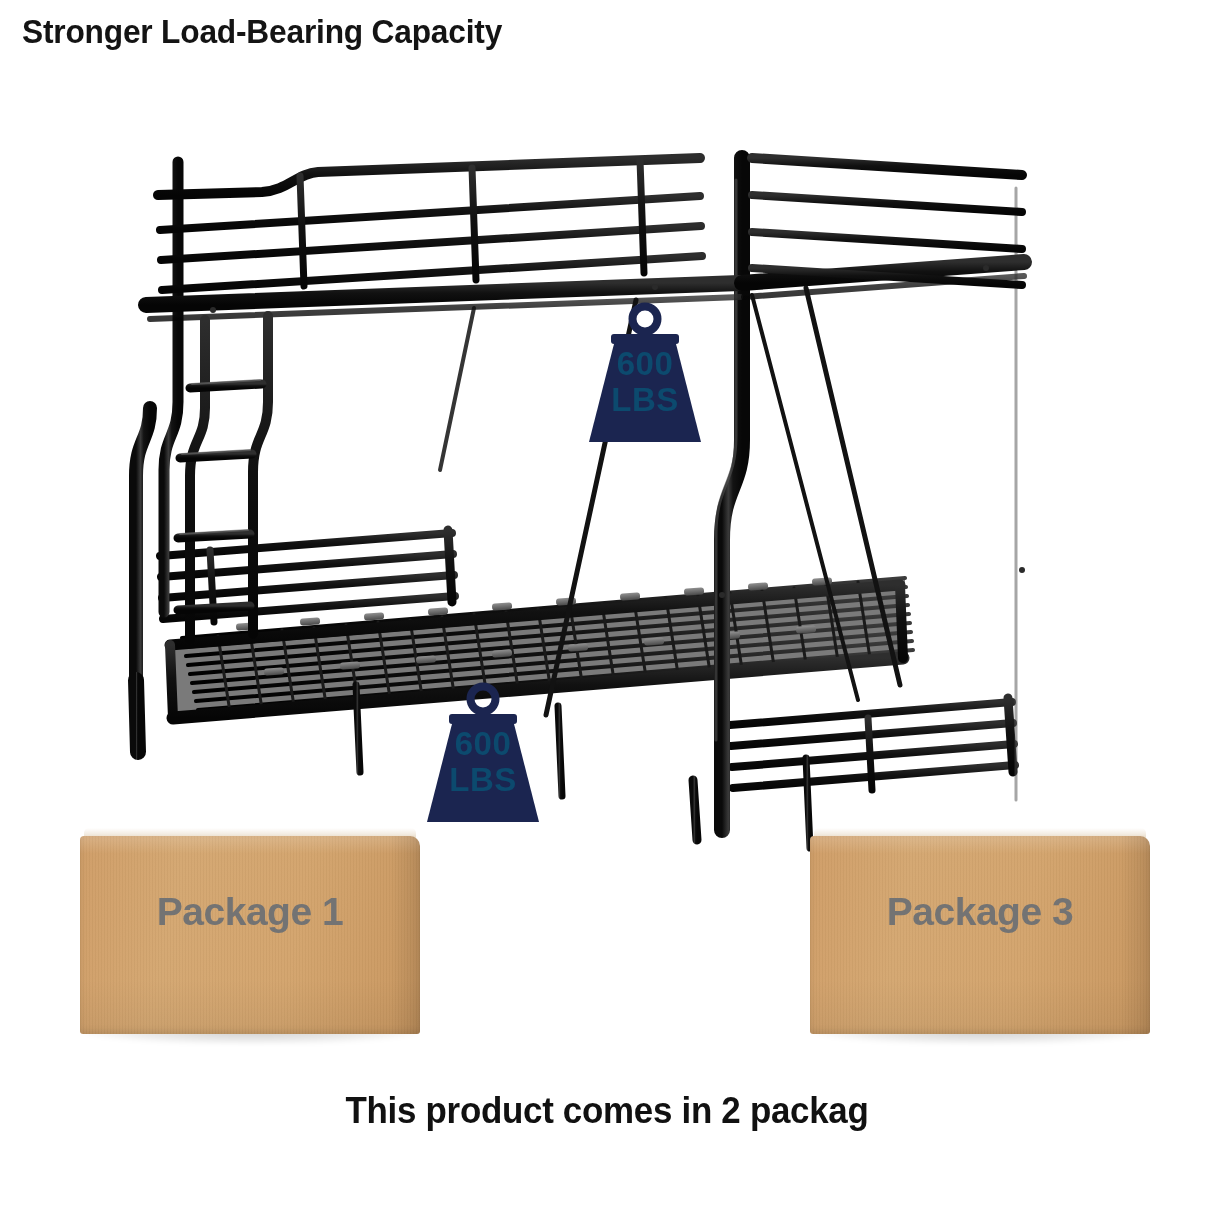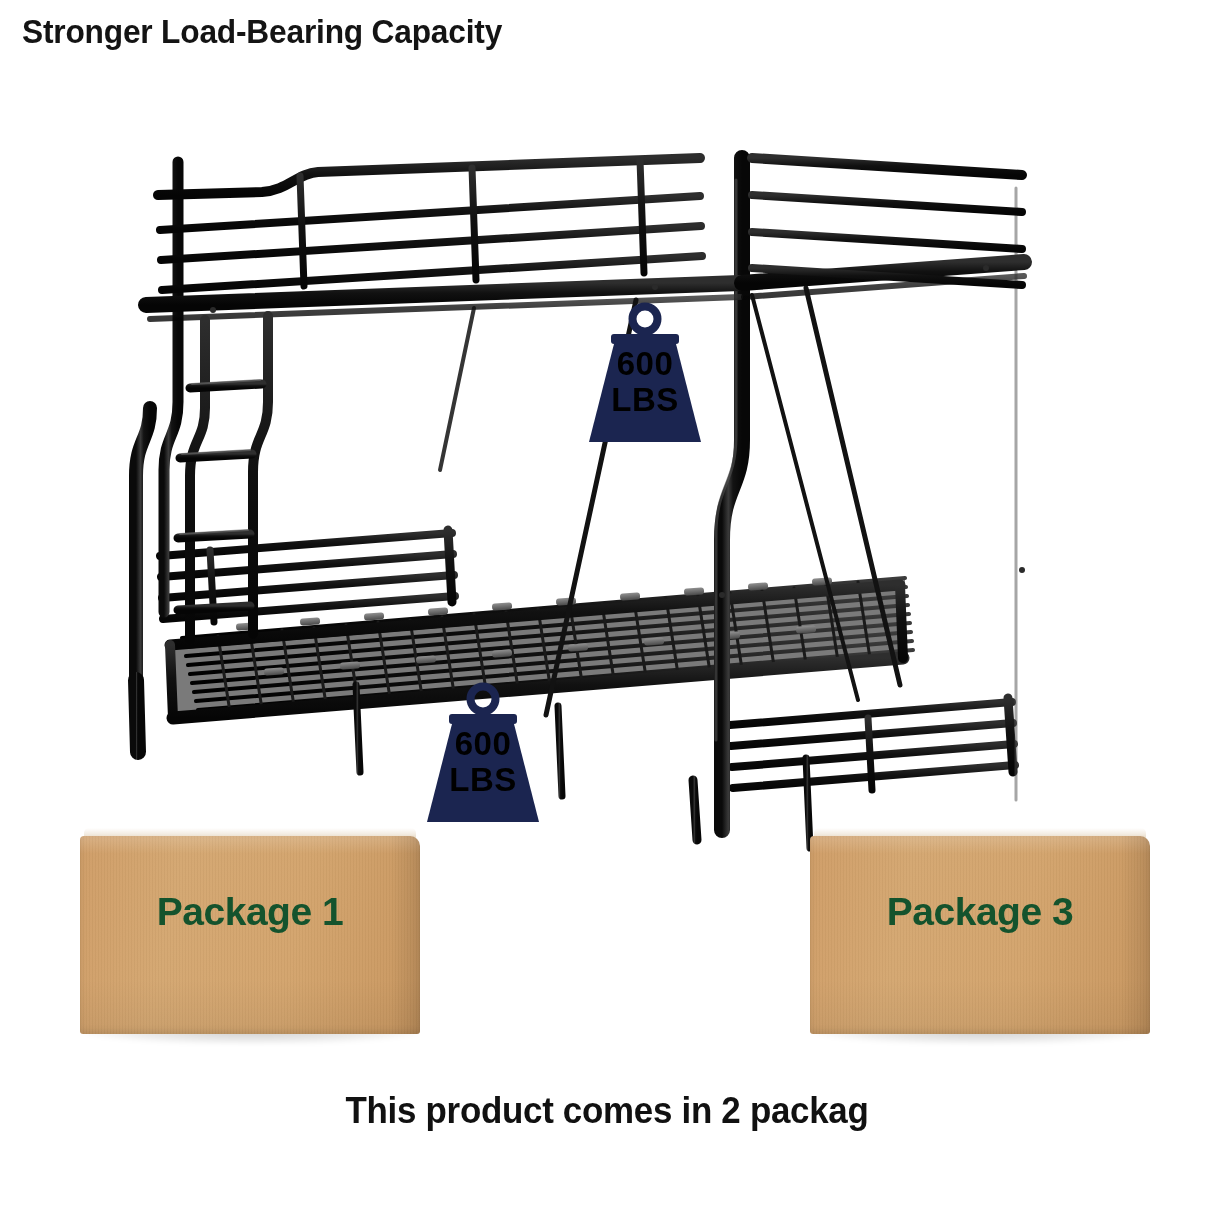--- a/index.html
+++ b/index.html
@@ -47,21 +47,21 @@
     width: 128px;
     height: 144px;
   }
   .weight-badge svg { display: block; width: 128px; height: 144px; }
   .badge-text {
     position: absolute;
     left: 0;
     top: 44px;
     width: 128px;
     text-align: center;
-    color: #000000;
+    color: #0c4a6e;
     font-size: 33px;
     font-weight: bold;
     line-height: 36px;
     letter-spacing: 0.5px;
     pointer-events: none;
   }
   .badge-text .ln { display: block; }
   #badge-top  { left: 581px; top: 162px; }
   #badge-bottom { left: 419px; top: 542px; }
 
@@ -114,21 +114,21 @@
     background: linear-gradient(90deg, rgba(0,0,0,0) 0%, rgba(0,0,0,0.10) 100%);
   }
   .box-label {
     position: absolute;
     left: 0;
     top: 62px;
     width: 340px;
     text-align: center;
     font-size: 39px;
     font-weight: bold;
-    color: #14532d;
+    color: #737373;
     letter-spacing: -0.5px;
     z-index: 3;
   }
 
   
   #footer-caption {
     position: absolute;
     left: 0;
     top: 1090px;
     width: 1214px;

